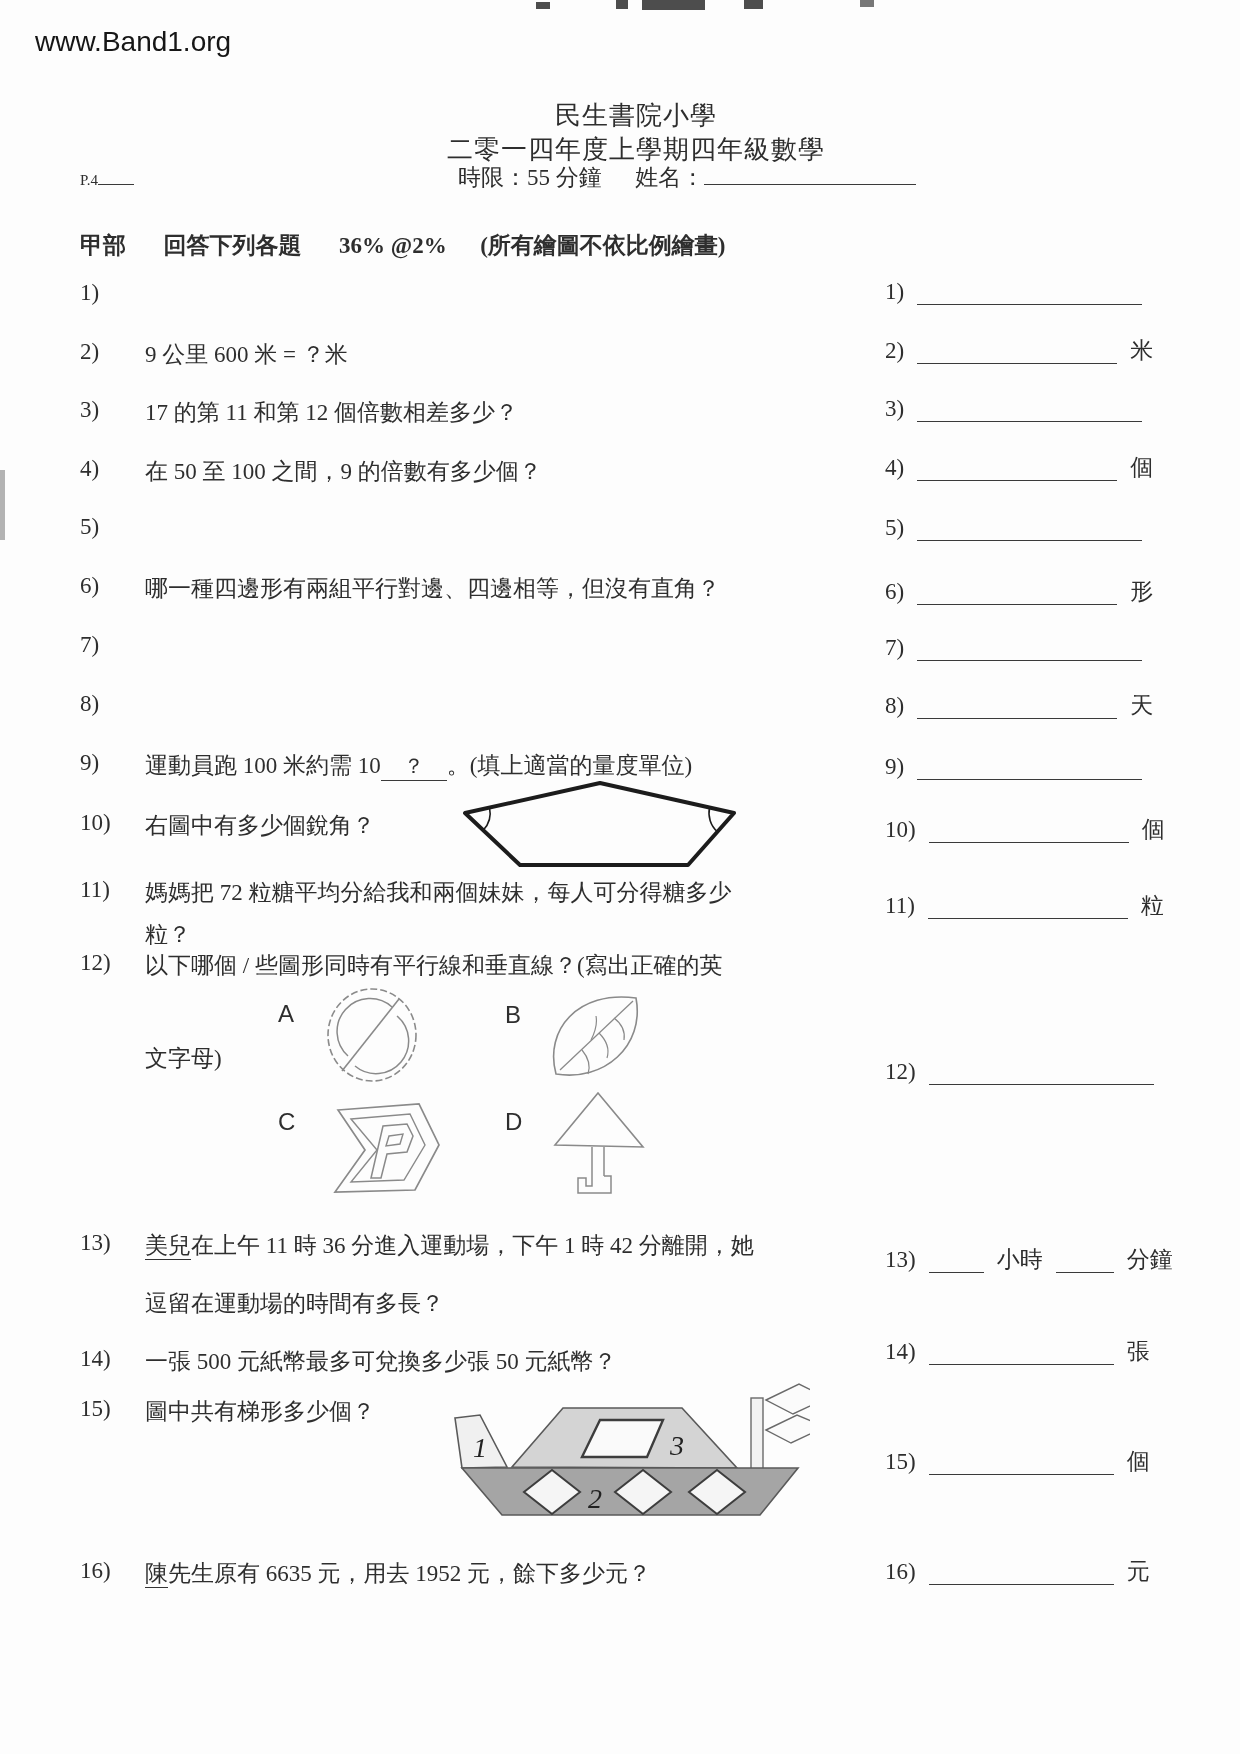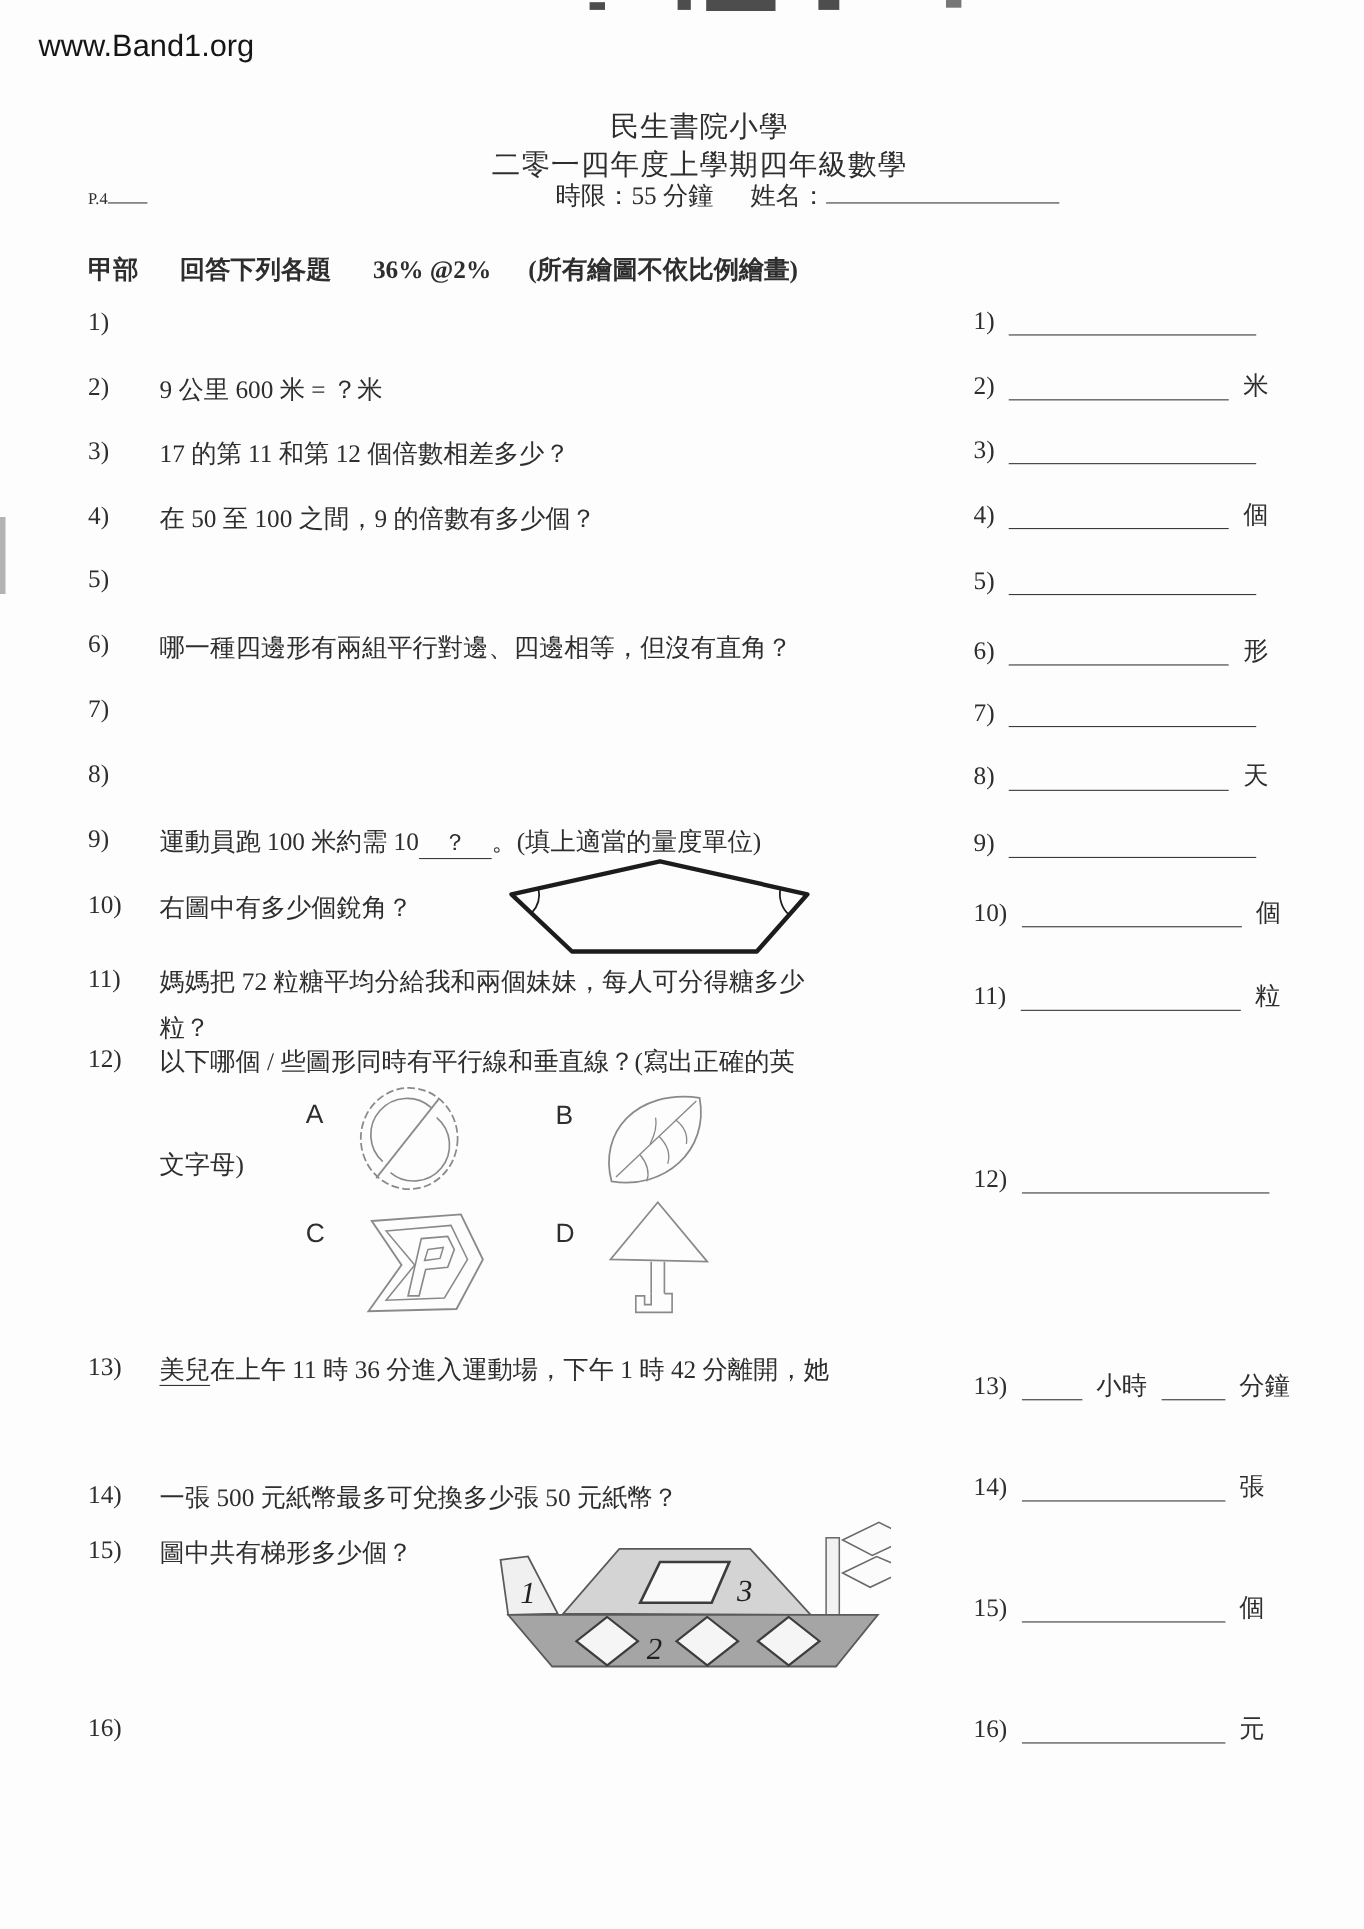--- a/index.html
+++ b/index.html
@@ -39,21 +39,21 @@
   <div class="abs" style="left:0;top:470px;width:5px;height:70px;background:#b3b3b3;"></div>
 
   <div class="abs wm" style="left:35px;top:26px;">www.Band1.org</div>
 
   <div class="abs title" style="top:98px;">民生書院小學</div>
   <div class="abs title" style="top:132px;">二零一四年度上學期四年級數學</div>
 
   <div class="abs" style="left:80px;top:162px;font-size:15px;">
     <span>P.4</span><span class="blank" style="width:36px;height:22px;"></span>
   </div>
-  <div class="abs" style="left:458px;top:162px;font-size:23px;margin-left:47px;">
+  <div class="abs" style="left:458px;top:162px;font-size:23px;">
     <span>時限：55 分鐘</span>
     <span style="display:inline-block;width:22px;"></span>
     <span>姓名：</span><span class="blank" style="width:212px;height:22px;"></span>
   </div>
 
   <div class="abs bold" style="left:80px;top:230px;font-size:23px;">
     <span>甲部</span>
     <span style="display:inline-block;width:26px;"></span>
     <span>回答下列各題</span>
     <span style="display:inline-block;width:26px;"></span>
@@ -157,20 +157,21 @@
       <polygon points="50,3 95,57 7,55" fill="none" stroke="#8a8a8a" stroke-width="1.6"></polygon>
       <path d="M 44,57 L 44,86 M 56,57 L 56,86" fill="none" stroke="#8a8a8a" stroke-width="1.5"></path>
       <path d="M 56,86 L 63,86 L 63,103 L 30,103 L 30,88 L 38,88 L 38,96 L 44,96 L 44,86" fill="none" stroke="#8a8a8a" stroke-width="1.5"></path>
     </svg>
   </div>
 
   <div class="abs qrow" style="left:80px;top:1230px;">
     <span class="qnum">13)</span>
     <span class="qtext"><span class="u">美兒</span><span>在上午 11 時 36 分進入運動場，下午 1 時 42 分離開，她</span></span>
   </div>
+  <div class="abs qtext" style="left:145px;top:1288px;">逗留在運動場的時間有多長？</div>
 
   <div class="abs qrow" style="left:80px;top:1346px;">
     <span class="qnum">14)</span>
     <span class="qtext">一張 500 元紙幣最多可兌換多少張 50 元紙幣？</span>
   </div>
   <div class="abs qrow" style="left:80px;top:1396px;">
     <span class="qnum">15)</span>
     <span class="qtext">圖中共有梯形多少個？</span>
   </div>
 
@@ -195,20 +196,21 @@
       <polygon points="277,95 305,117 277,139 249,117" fill="#f5f5f5" stroke="#3d3d3d" stroke-width="2"></polygon>
 
       <text x="33" y="82" font-size="28" font-style="italic" fill="#222">1</text>
       <text x="148" y="133" font-size="28" font-style="italic" fill="#222">2</text>
       <text x="230" y="80" font-size="28" font-style="italic" fill="#222">3</text>
     </svg>
   </div>
 
   <div class="abs qrow" style="left:80px;top:1558px;">
     <span class="qnum">16)</span>
+    <span class="qtext"><span class="u">陳</span><span>先生原有 6635 元，用去 1952 元，餘下多少元？</span></span>
   </div>
 
   <div class="abs arow" style="left:885px;top:278px;">
     <span class="anum">1)</span>
       <span class="blank w225"></span>
   </div>
   <div class="abs arow" style="left:885px;top:337px;">
     <span class="anum">2)</span>
       <span class="blank w200"></span>
       <span class="unit">米</span>

